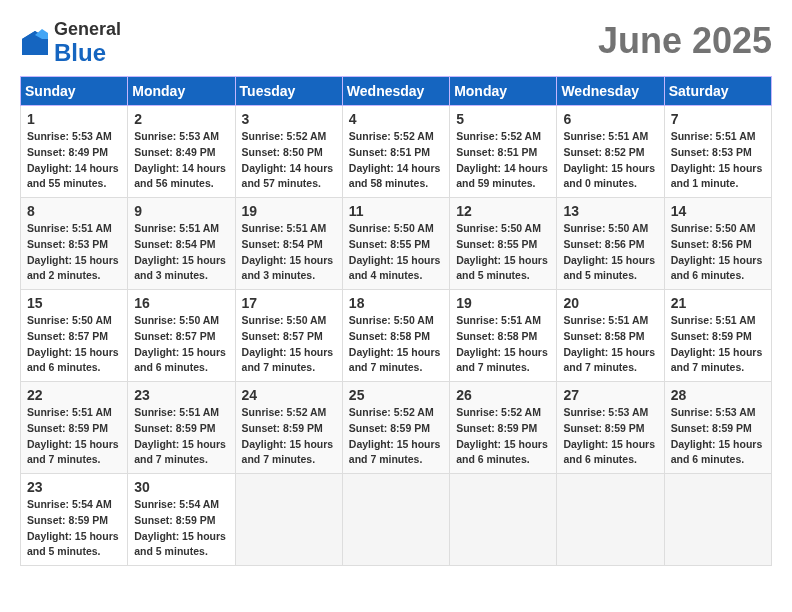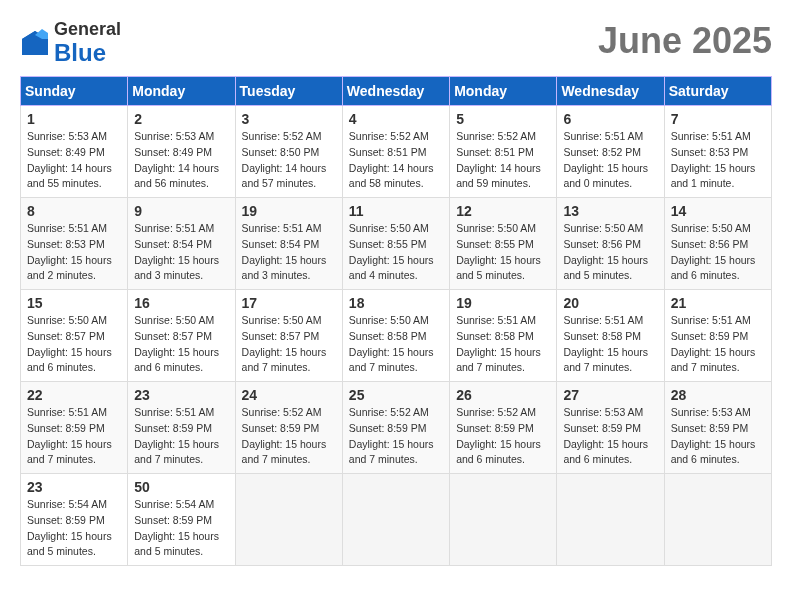--- a/index.html
+++ b/index.html
@@ -84,20 +84,21 @@
       font-size: 14px;
       font-weight: bold;
       color: #333;
       display: block;
       margin-bottom: 2px;
     }
     .day-info {
       font-size: 10.5px;
       color: #333;
       line-height: 1.5;
+      font-weight: bold;
     }
     .empty-cell {
       background: #f5f5f5 !important;
     }
   </style>
 </head>
 <body>
 
 <div class="header">
   <div class="logo">
@@ -248,21 +249,21 @@
           <span class="day-number">28</span>
           <div class="day-info">Sunrise: 5:53 AM<br>Sunset: 8:59 PM<br>Daylight: 15 hours and 6 minutes.</div>
         </td>
       </tr>
       <tr>
         <td>
           <span class="day-number">23</span>
           <div class="day-info">Sunrise: 5:54 AM<br>Sunset: 8:59 PM<br>Daylight: 15 hours and 5 minutes.</div>
         </td>
         <td>
-          <span class="day-number">50</span>
+          <span class="day-number">30</span>
           <div class="day-info">Sunrise: 5:54 AM<br>Sunset: 8:59 PM<br>Daylight: 15 hours and 5 minutes.</div>
         </td>
         <td class="empty-cell"></td>
         <td class="empty-cell"></td>
         <td class="empty-cell"></td>
         <td class="empty-cell"></td>
         <td class="empty-cell"></td>
       </tr>
     </tbody>
 </table>

